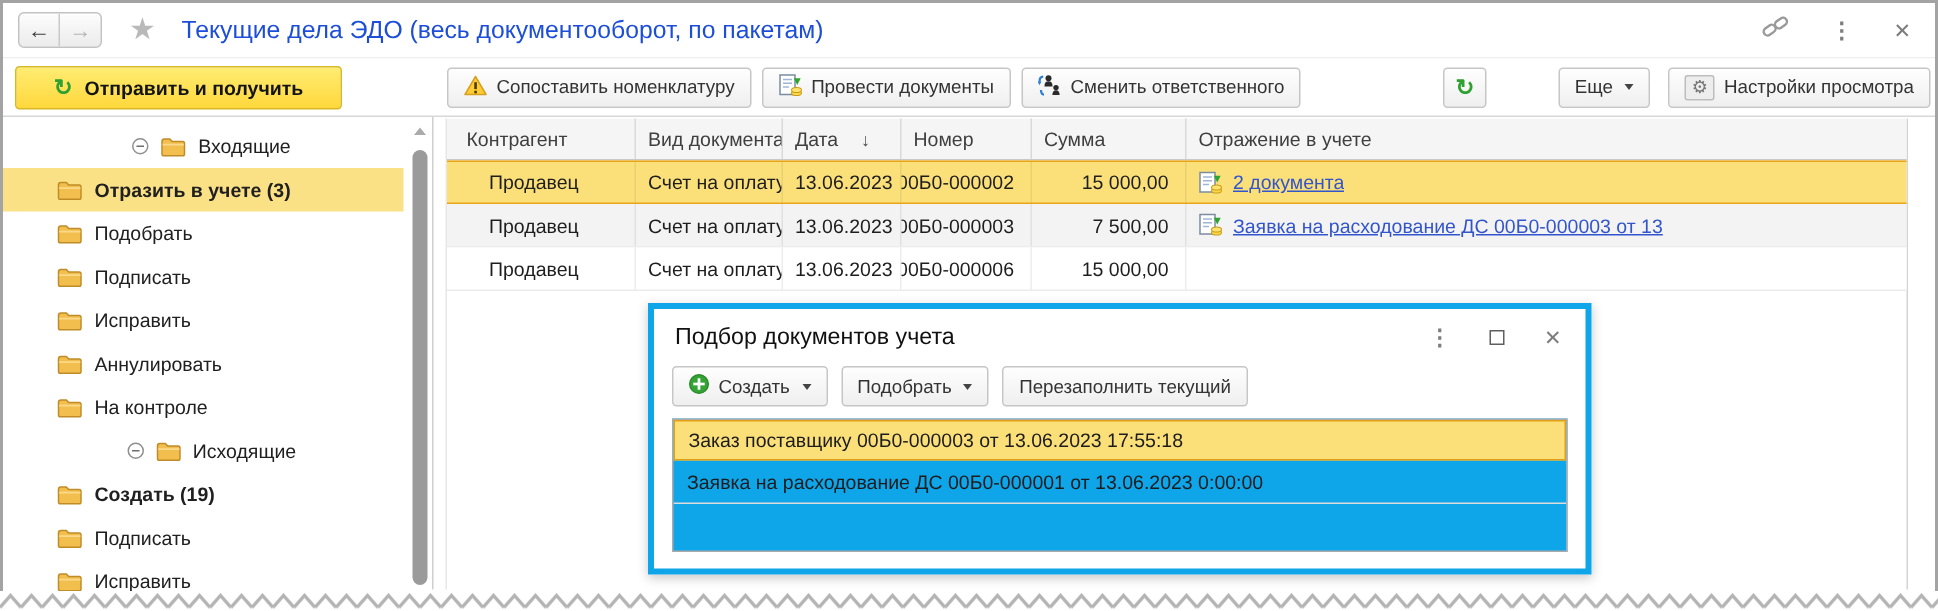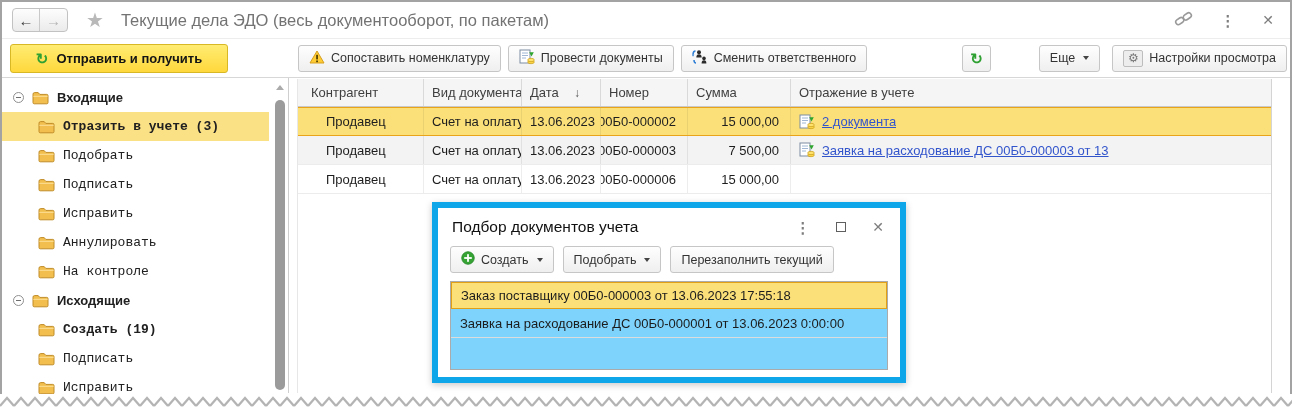--- a/index.html
+++ b/index.html
@@ -9,21 +9,21 @@
   
   .frame { position:absolute; left:0; top:0; width:1292px; height:394px; border:2px solid #a3a3a3; border-bottom:none; background:#fff; }
 
   
   .titlebar { height:37px; display:flex; align-items:center; padding:0 16px 0 10px; border-bottom:1px solid #ededed; background:#fff; }
   .nav-group { display:flex; height:24px; border:1px solid #c2c2c2; border-radius:4px; overflow:hidden; background:linear-gradient(#fdfdfd,#ebebeb); }
   .nav-btn { width:27px; display:flex; align-items:center; justify-content:center; font-size:15px; cursor:default; }
   .nav-btn.back { color:#3c3c3c; border-right:1px solid #c9c9c9; }
   .nav-btn.fwd { color:#b5b5b5; }
   .star-ic { margin-left:18px; font-size:20px; color:#b9b9b9; line-height:1; }
-  .page-title { margin-left:17px; font-size:16.5px; color:#737373; white-space:nowrap; }
+  .page-title { margin-left:17px; font-size:16.5px; color:#1d4ed8; white-space:nowrap; }
   .tb-right { margin-left:auto; display:flex; align-items:center; gap:27px; }
   .dots-ic { font-size:15px; color:#7d7d7d; font-weight:bold; line-height:1; }
   .close-ic { font-size:14px; color:#7d7d7d; line-height:1; }
 
   
   .toolbar { height:39px; display:flex; align-items:center; padding-left:8px; border-bottom:1px solid #d7d7d7; background:#fff; }
   .btn { display:inline-flex; align-items:center; gap:6px; height:27px; padding:0 10px; border:1px solid #c6c6c6; border-radius:3px; background:linear-gradient(#fefefe,#efefef); font-size:12.5px; color:#333; white-space:nowrap; cursor:default; }
   .btn-yellow { height:29px; min-width:218px; justify-content:center; font-weight:bold; font-size:13px; color:#141414; background:linear-gradient(#ffec72,#ffd83c); border:1px solid #d9b825; gap:8px; }
   .caret { width:0; height:0; border-left:3.5px solid transparent; border-right:3.5px solid transparent; border-top:4px solid #444; margin-left:2px; }
   .refresh-glyph { color:#2fa032; font-weight:bold; font-size:15px; line-height:1; }
@@ -31,22 +31,22 @@
   .gear-box { display:inline-flex; align-items:center; justify-content:center; width:20px; height:17px; border:1px solid #bdbdbd; background:#ededed; font-size:12px; color:#777; border-radius:2px; }
   .m-l-70 { margin-left:70px; } .m-l-7 { margin-left:7px; } .m-l-95 { margin-left:95px; }
   .m-l-48 { margin-left:48px; } .m-l-12 { margin-left:12px; }
 
   
   .content { display:flex; height:315px; }
 
   
   .sidebar { position:relative; width:287px; border-right:1px solid #cfcfcf; padding-top:5px; background:#fff; }
   .tree-row { height:29px; display:flex; align-items:center; gap:8px; margin-right:19px; font-size:13px; color:#202020; cursor:default; }
-  .tree-row.group { padding-left:11px; font-weight:bold; }
-  .tree-row.child { padding-left:36px;font-family:Liberation Mono, monospace; }
+  .tree-row.group { padding-left:11px; font-weight:normal;justify-content:center; }
+  .tree-row.child { padding-left:36px; }
   .tree-row.bold { font-weight:bold; }
   .tree-row.selected { background:#fbe186; }
   .expander { width:11px; height:11px; border:1px solid #8f8f8f; border-radius:50%; position:relative; flex:none; background:#fff; }
   .expander::after { content:""; position:absolute; left:2px; right:2px; top:4px; height:1px; background:#6e6e6e; }
   .folder-ic { flex:none; display:inline-flex; }
   .sb-scroll { position:absolute; top:5px; right:3px; bottom:3px; width:10px; }
   .sb-up { position:absolute; top:2px; left:1px; width:0; height:0; border-left:4px solid transparent; border-right:4px solid transparent; border-bottom:5px solid #ababab; }
   .sb-thumb { position:absolute; top:17px; bottom:0; left:0; width:10px; background:#9b9b9b; border-radius:5px; }
 
   
@@ -62,27 +62,27 @@
   .trow.alt { background:#f3f3f3; }
   .trow.selected { background:#fbe07a; border-top:1px solid #e9a41a; border-bottom:1px solid #e9a41a; }
   .td { display:flex; align-items:center; padding:0 8px; font-size:13px; color:#1e1e1e; border-right:1px solid rgba(0,0,0,0.07); overflow:hidden; white-space:nowrap; }
   .td.c1 { padding-left:28px; }
   .td.right { justify-content:flex-end; padding-right:11px; }
   .td.cref { gap:7px; border-right:none; }
   .doclink { color:#35c; text-decoration:underline; font-size:13px; white-space:nowrap; overflow:hidden; cursor:pointer; }
   .doc-ic { flex:none; display:inline-flex; }
 
   
-  .modal { position:absolute; left:432px; top:202px; width:474px; height:181px; background:#fff; border:6px solid #0ea5e9; box-shadow:0 2px 7px rgba(0,0,0,0.22); }
+  .modal { position:absolute; left:432px; top:202px; width:629px; height:181px; background:#fff; border:4px solid #0ea5e9; box-shadow:0 2px 7px rgba(0,0,0,0.22); }
   .modal-title { display:flex; align-items:center; padding:10px 16px 6px 14px; }
   .modal-title .mt { font-size:15.5px; color:#111; }
   .mt-icons { margin-left:auto; display:flex; align-items:center; gap:26px; }
   .maxi-ic { width:10px; height:10px; border:1.5px solid #5f5f5f; display:inline-block; }
   .modal-toolbar { display:flex; align-items:center; gap:9px; padding:4px 12px 8px 12px; }
-  .modal-list { margin:0 12px; height:89px; border:1px solid #ababab; background:#7dd3fc; overflow:hidden; }
+  .modal-list { margin:0 12px; height:89px; border:1px solid #ababab; background:#0ea5e9; overflow:hidden; }
   .mrow { height:27px; display:flex; align-items:center; padding:0 9px; font-size:13px; color:#1c1c1c; white-space:nowrap; overflow:hidden; cursor:default; }
   .mrow.selected { background:#fbe07a; border:1px solid #e2a017; }
   .mrow.plain { height:29px; border-bottom:1px solid #dcdcdc; }
 
   
   .torn { position:absolute; left:0; bottom:0; width:1292px; height:13px; background:#fff; }
 </style>
 </head>
 <body>
 

